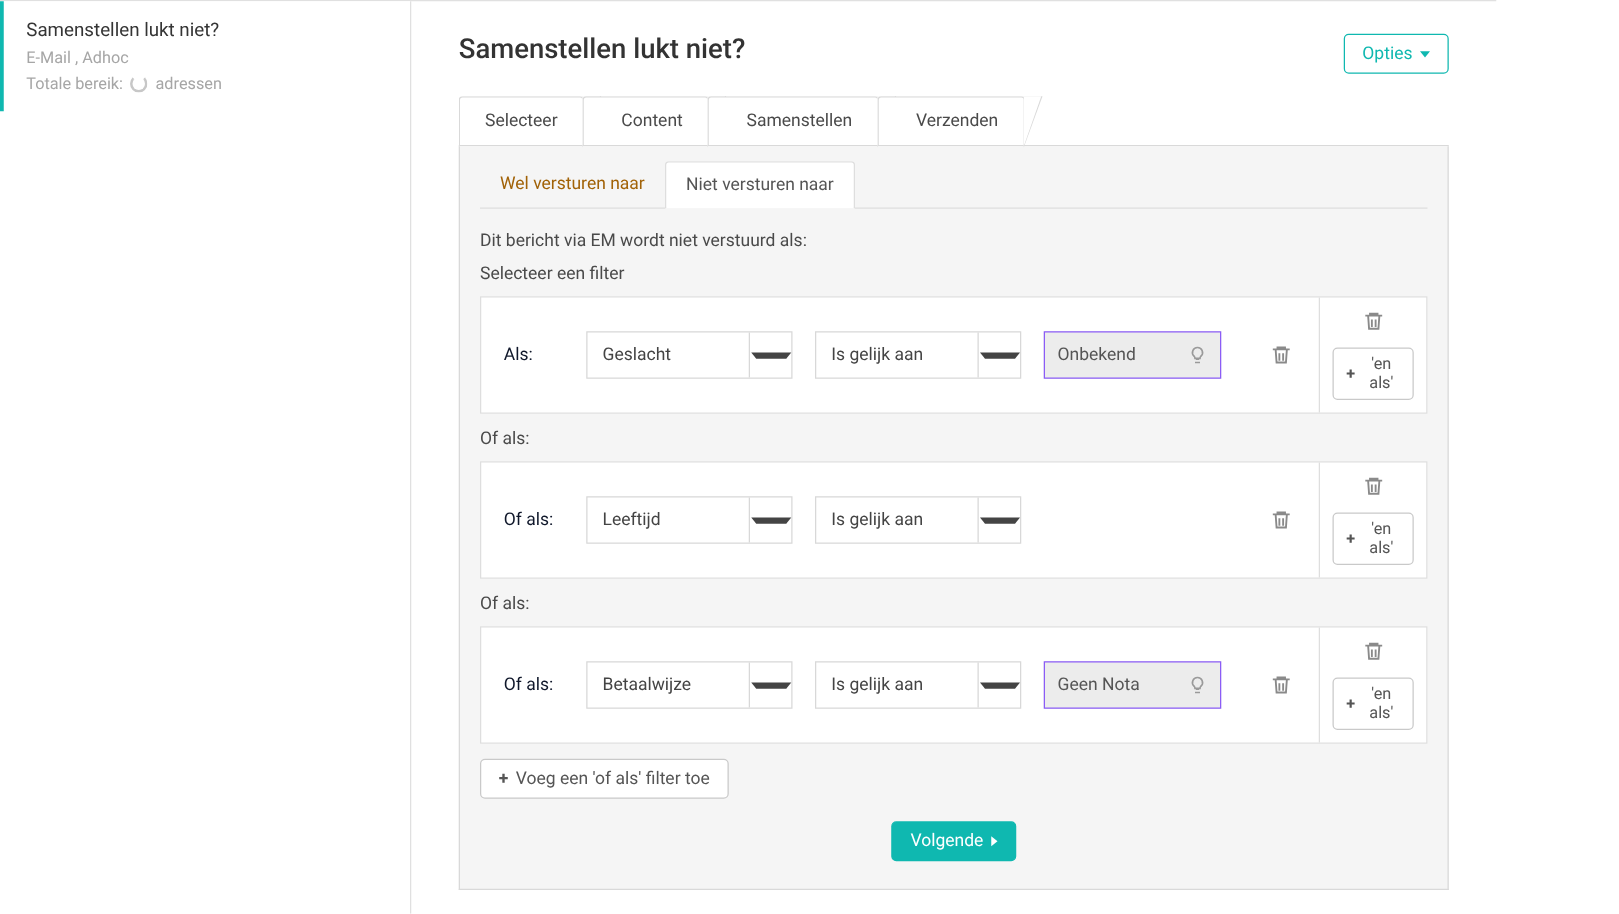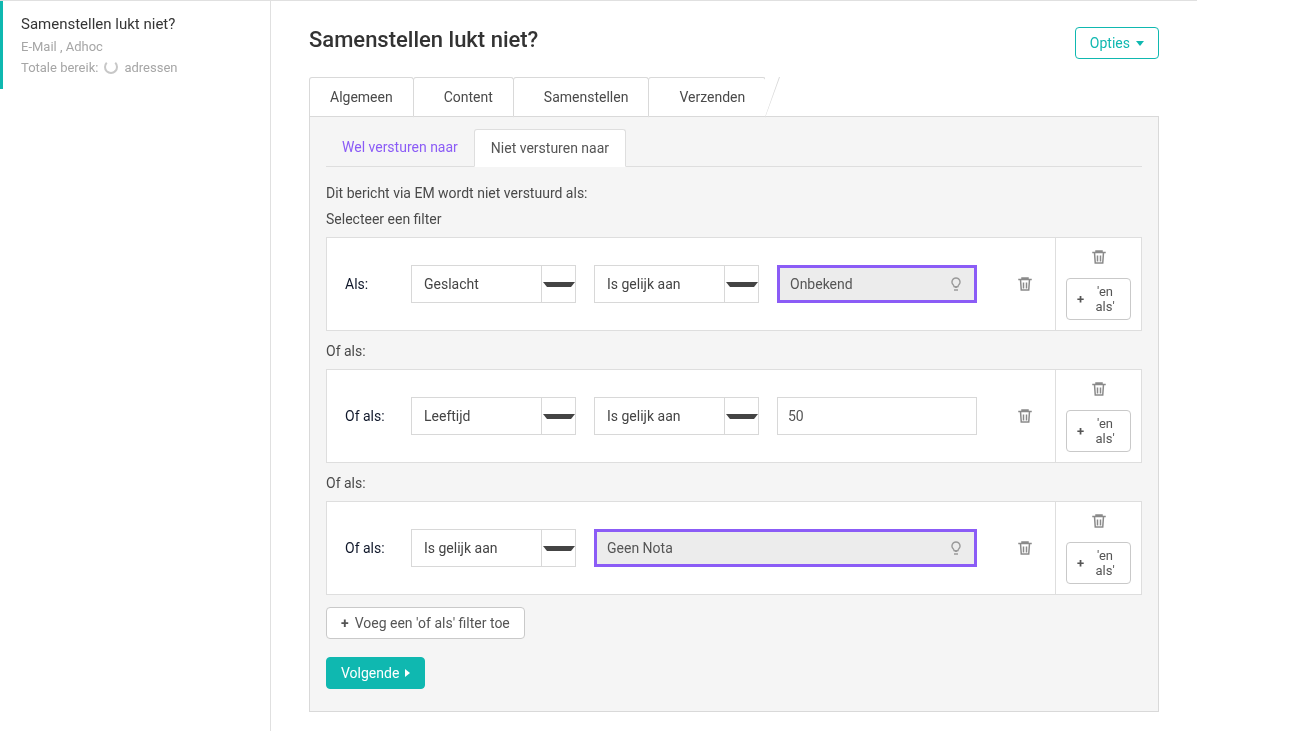--- a/index.html
+++ b/index.html
@@ -21,39 +21,39 @@
 .caret-dn{width:0;height:0;border-left:4px solid transparent;border-right:4px solid transparent;border-top:5px solid currentColor}
 .caret-rt{width:0;height:0;border-top:4px solid transparent;border-bottom:4px solid transparent;border-left:5px solid currentColor}
 .tabs{margin-top:18px;display:flex;border-bottom:1px solid #d9d9d9}
 .tab{position:relative;padding:11px 20px;border:1px solid #d9d9d9;border-bottom:none;border-top-left-radius:3px;border-top-right-radius:3px;color:#4a4a4a;background:#fff;margin-right:-1px;cursor:pointer;font-size:14px}
 .tab::after{content:"";position:absolute;top:-1px;right:-14px;width:0;height:0;border-top:0 solid transparent;border-bottom:40px solid transparent;border-left:14px solid #fff}
 .tab::before{content:"";position:absolute;top:-1px;right:-15px;width:0;height:0;border-top:0 solid transparent;border-bottom:41px solid transparent;border-left:15px solid #d9d9d9}
 .tab + .tab{padding-left:30px}
 .pane{border:1px solid #d9d9d9;border-top:none;background:#f5f5f5;padding:0 0 22px}
 .subtabs{display:flex;border-bottom:1px solid #dedede;margin:0 16px;padding-top:12px}
 .subtab{padding:10px 16px;cursor:pointer}
-.subtab.active{color:#8b5cf6}
+.subtab.active{color:#a16207}
 .subtab.inactive{background:#fff;border:1px solid #dedede;border-bottom-color:#fff;margin-bottom:-1px;border-top-left-radius:3px;border-top-right-radius:3px;color:#555}
 .lead{padding:18px 16px 10px;color:#4a4a4a}
 .subhead{padding:0 16px 10px;color:#4a4a4a}
 .rule{margin:0 16px 12px;background:#fff;border:1px solid #dedede;display:flex}
 .rule-main{flex:1;display:flex;align-items:center;gap:18px;padding:16px 18px}
 .rule-label{width:48px;color:#0f172a}
 .select{flex:1 0 165px;max-width:165px;height:38px;border:1px solid #d8d8d8;display:flex;align-items:center;justify-content:space-between;cursor:pointer}
 .select span{padding:0 12px;color:#444}
 .sel-caret{width:34px;height:100%;display:flex;align-items:center;justify-content:center;border-left:1px solid #d8d8d8}
-.val-ro{flex:1;height:38px;border:3px solid #8b5cf6;background:#ececec;display:flex;align-items:center;justify-content:space-between;padding:0 10px;color:#555}
+.val-ro{flex:1;height:38px;border:1px solid #8b5cf6;background:#ececec;display:flex;align-items:center;justify-content:space-between;padding:0 10px;color:#555}
 .val-in{flex:1;height:38px;border:1px solid #d8d8d8;background:#fff;padding:0 10px;color:#555;font-size:14px}
 .bulb{color:#9a9a9a}
 .trash{color:#8a8a8a;cursor:pointer}
 .rule-end{flex:0 0 60px;display:flex;align-items:center;justify-content:center}
 .rule-side{flex:0 0 86px;border-left:1px solid #dedede;display:flex;flex-direction:column;align-items:center;justify-content:center;gap:12px;padding:10px}
 .plus{font-weight:700}
 .addrow{margin:6px 16px 0}
-.footer{display:flex;justify-content:flex-start;padding:18px 16px 0}
+.footer{display:flex;justify-content:center;padding:18px 16px 0}
 svg{display:block}
 </style>
 </head>
 <body>
 
 <div class="app">
   <aside class="side">
     <div class="side-card">
       <div class="side-title">Samenstellen lukt niet?</div>
       <div class="side-meta">E-Mail , Adhoc</div>
@@ -68,21 +68,21 @@
   <main class="main">
     <div class="hdr">
       <h1>Samenstellen lukt niet?</h1>
       <button class="btn">
         <span>Opties</span>
         <span class="caret-dn"></span>
       </button>
     </div>
 
     <div class="tabs">
-      <div class="tab">Algemeen</div>
+      <div class="tab">Selecteer</div>
       <div class="tab">Content</div>
       <div class="tab">Samenstellen</div>
       <div class="tab">Verzenden</div>
     </div>
 
     <div class="pane">
       <div class="subtabs">
         <div class="subtab active">Wel versturen naar</div>
         <div class="subtab inactive">Niet versturen naar</div>
       </div>
@@ -144,21 +144,20 @@
             <div class="sel-caret">
                 <span class="caret-dn"></span>
               </div>
           </div>
           <div class="select">
             <span>Is gelijk aan</span>
             <div class="sel-caret">
                 <span class="caret-dn"></span>
               </div>
           </div>
-          <input class="val-in" value="50" style="">
         </div>
         <div class="rule-end">
           <span class="trash">
             <svg width="18" height="18" viewBox="0 0 24 24" fill="none" stroke="currentColor" stroke-width="2">
                 <path d="M3 6h18M8 6V4h8v2M6 6l1 14h10l1-14M10 10v8M14 10v8"></path>
               </svg>
           </span>
         </div>
         <div class="rule-side">
           <span class="trash">
@@ -171,20 +170,26 @@
             <span>'en als'</span>
           </button>
         </div>
       </div>
 
       <div class="subhead">Of als:</div>
 
       <div class="rule">
         <div class="rule-main">
           <div class="rule-label">Of als:</div>
+          <div class="select">
+            <span>Betaalwijze</span>
+            <div class="sel-caret">
+                <span class="caret-dn"></span>
+              </div>
+          </div>
           <div class="select">
             <span>Is gelijk aan</span>
             <div class="sel-caret">
                 <span class="caret-dn"></span>
               </div>
           </div>
           <div class="val-ro">
             <span>Geen Nota</span>
             <span class="bulb">
               <svg width="16" height="16" viewBox="0 0 24 24" fill="none" stroke="currentColor" stroke-width="2">

